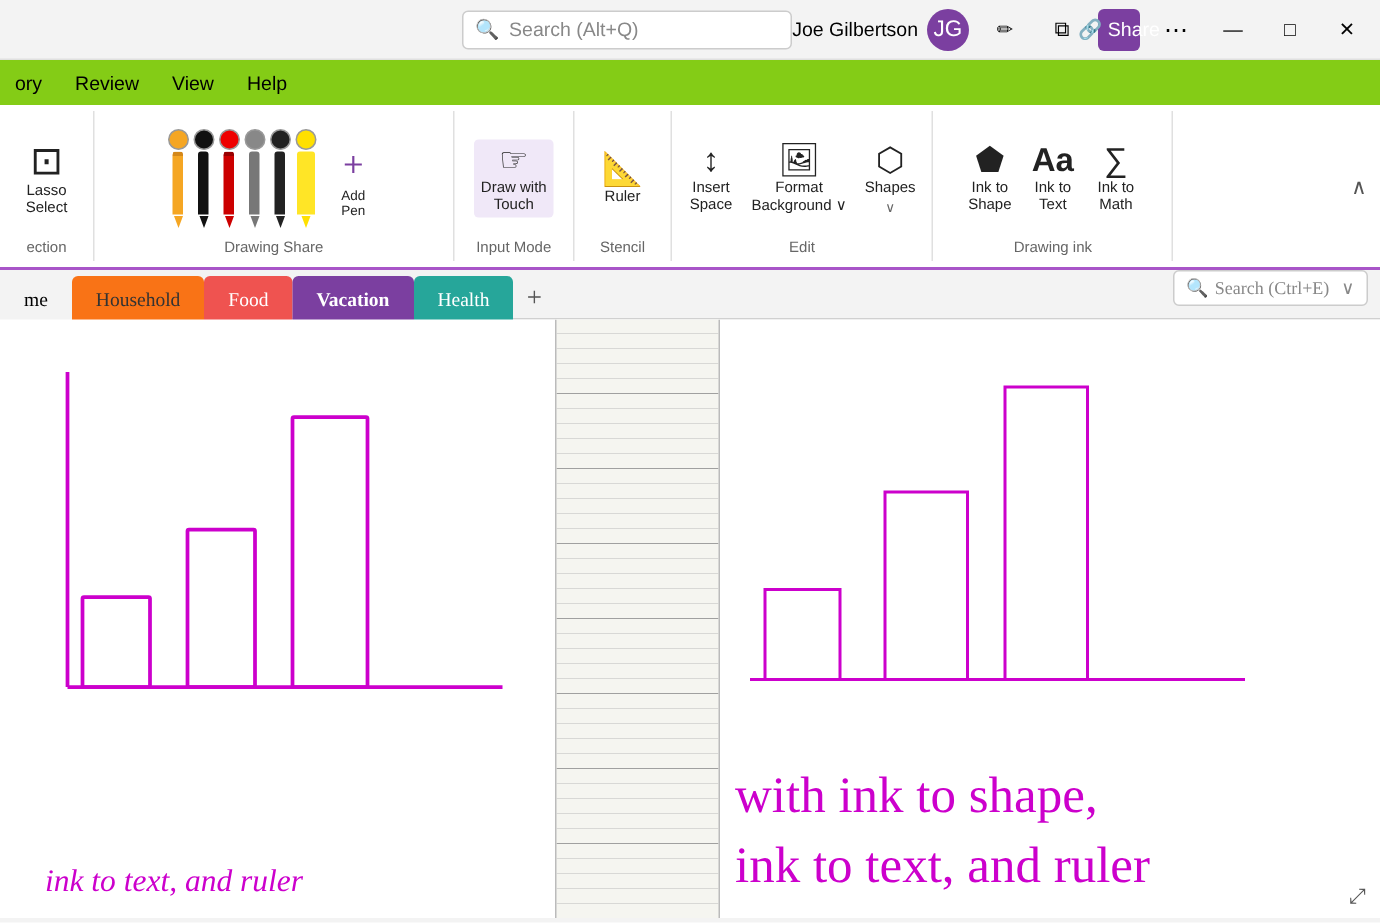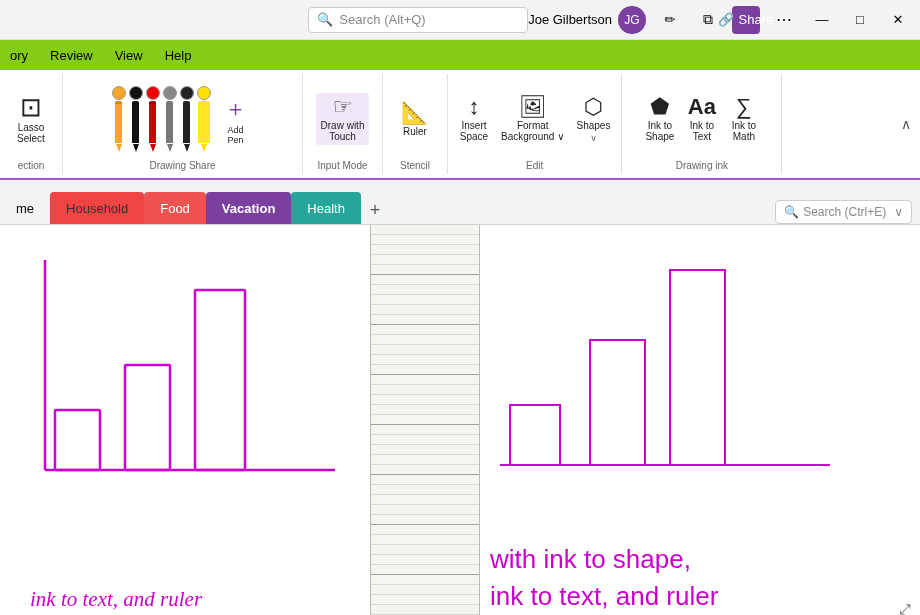--- a/index.html
+++ b/index.html
@@ -39,21 +39,21 @@
       align-items: center;
       gap: 6px;
       font-size: 13px;
     }
     .avatar {
       width: 28px; height: 28px;
       border-radius: 50%;
       background: #7b3fa0;
       color: white;
       display: flex; align-items: center; justify-content: center;
-      font-size: 12px;
+      font-size: 15px;
     }
     .win-btn {
       width: 28px; height: 28px;
       display: flex; align-items: center; justify-content: center;
       font-size: 13px;
       cursor: pointer;
       border-radius: 3px;
     }
 
     
@@ -78,39 +78,40 @@
       background: #fff;
       border-bottom: 2px solid #a855c8;
       display: flex;
       align-items: stretch;
       padding: 4px 0;
       position: relative;
     }
 
     
     .tabs-bar {
-      height: 45px;
+      height: 33px;
       background: #f3f3f3;
       display: flex;
-      align-items: flex-end;
+      align-items: flex-start;
       padding: 0 0 0 0;
       border-bottom: 1px solid #d0d0d0;
+      font-family: Liberation Serif, serif;
     }
     .tab {
       height: 32px;
       padding: 0 16px;
       display: flex;
       align-items: center;
       font-size: 13px;
       cursor: pointer;
       border-radius: 4px 4px 0 0;
       margin-top: 4px;
     }
     .tab.home { background: #f3f3f3; }
-    .tab.household { background: #ef4444; color: #333; }
+    .tab.household { background: #f97316; color: #333; }
     .tab.food { background: #ef5350; color: white; }
     .tab.vacation { background: #7b3fa0; color: white; font-weight: 600; }
     .tab.health { background: #26a69a; color: white; }
     .tab-add {
       width: 28px; height: 28px;
       display: flex; align-items: center; justify-content: center;
       font-size: 18px;
       cursor: pointer;
       color: #555;
       margin-top: 4px;
@@ -195,23 +196,23 @@
       font-size: 22px;
       color: #cc00cc;
       font-family: 'Comic Sans MS', cursive;
       line-height: 1.4;
     }
     .annotation-right {
       position: absolute;
       left: 490px;
       bottom: 10px;
       width: 380px;
-      font-size: 26px;
+      font-size: 34px;
       color: #cc00cc;
-      font-family: Liberation Sans, sans-serif;
+      font-family: Liberation Serif, serif;
       font-weight: 400;
       line-height: 1.4;
     }
 
     
     .ribbon-inner {
       display: flex;
       height: 100%;
       align-items: stretch;
       width: 100%;

